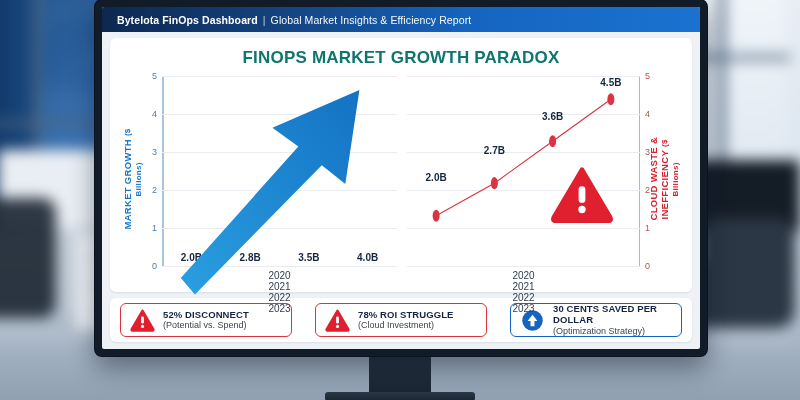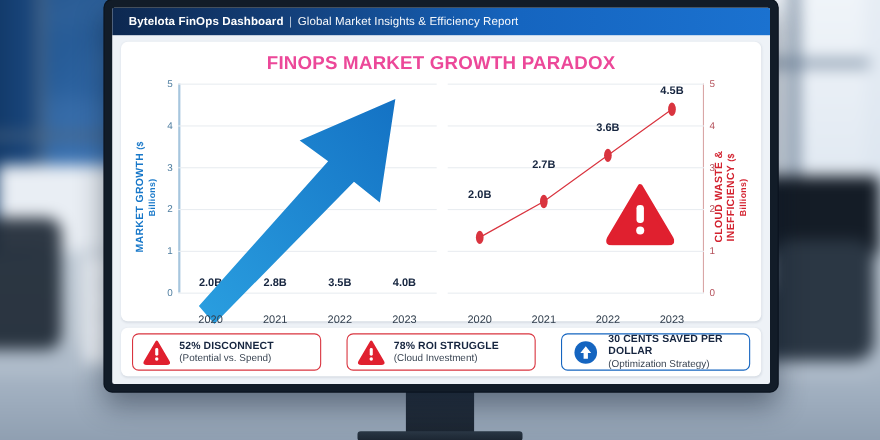--- a/index.html
+++ b/index.html
@@ -96,21 +96,21 @@
   
   #screenbody { flex:1; padding:6px 8px 7px 8px; display:flex; flex-direction:column; gap:6px; }
 
   #chartcard {
     flex:1; background:#ffffff; border-radius:6px;
     box-shadow:0 1px 2px rgba(30,50,80,.10);
     padding:6px 8px 4px 8px;
     display:flex; flex-direction:column;
   }
   #charttitle {
-    text-align:center; color:#ec4899; font-weight:bold;
+    text-align:center; color:#0f766e; font-weight:bold;
     font-size:17px; letter-spacing:.2px; margin:4px 0 2px 0;
   }
   #charts { flex:1; display:flex; position:relative; }
   .half { flex:1; position:relative; }
 
   
   .axtitle {
     position:absolute; top:50%;
     writing-mode:vertical-rl; transform:rotate(180deg) translateY(50%);
     transform-origin:center; font-weight:bold; font-size:9.5px;
@@ -131,21 +131,21 @@
 
   .ytick {
     position:absolute; font-size:9px; font-weight:normal;
     transform:translateY(-50%);
   }
   .ytick.left  { right:calc(100% + 5px); color:#4f7ea0; }
   .ytick.right { left:calc(100% + 5px);  color:#b4505a; }
 
   .xlabels {
     position:absolute; left:0; right:0; top:100%;
-    display:flex; padding-top:20px;
+    display:flex; padding-top:4px;flex-direction:column;
   }
   .xlabels span {
     flex:1; text-align:center; font-size:10px; color:#33404f;
   }
 
   
   .bars { position:absolute; inset:0; display:flex; align-items:flex-end; }
   .barcol { flex:1; display:flex; justify-content:center; align-items:flex-end; position:relative; }
   .bar { width:46px; position:relative; }
   .barlabel {

